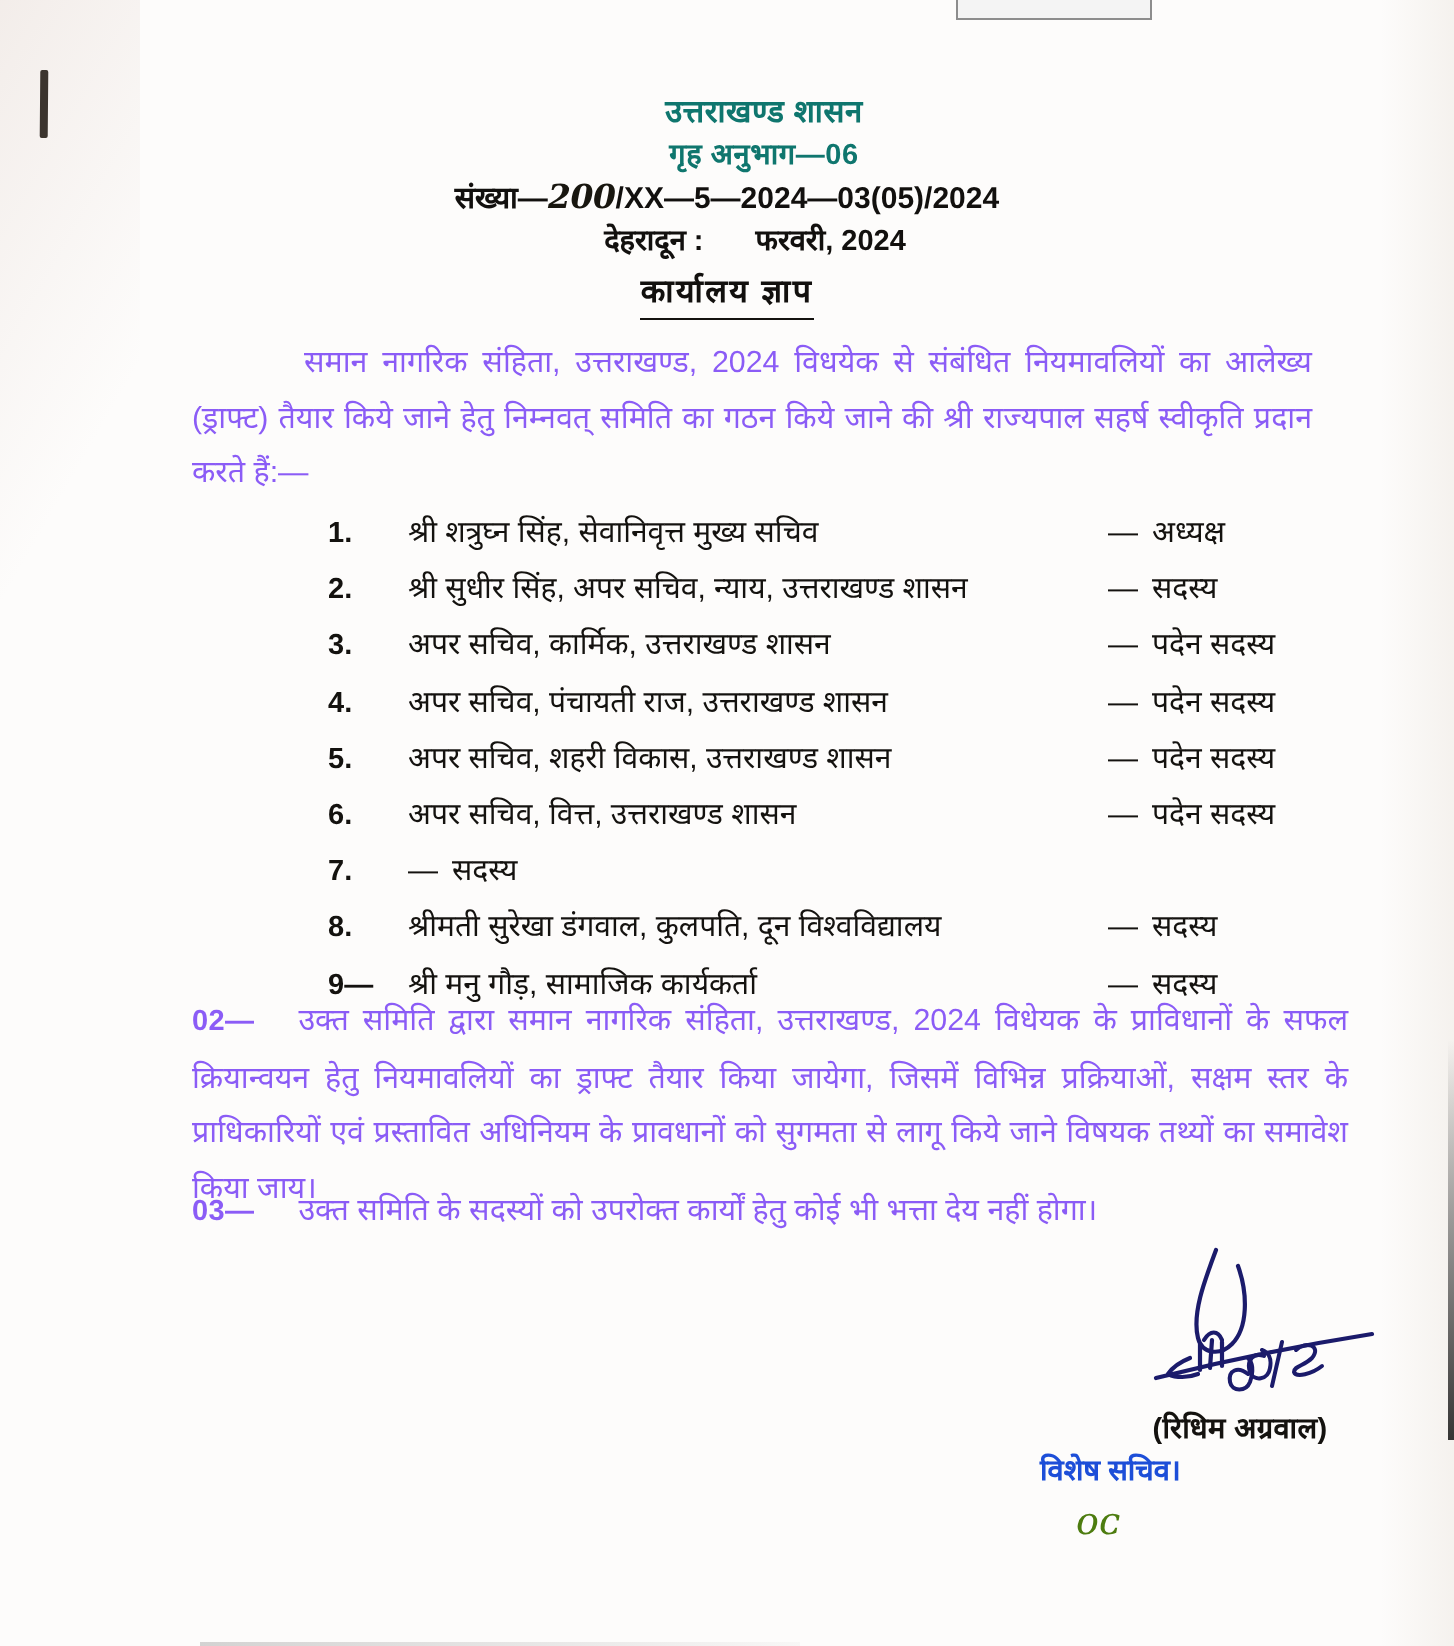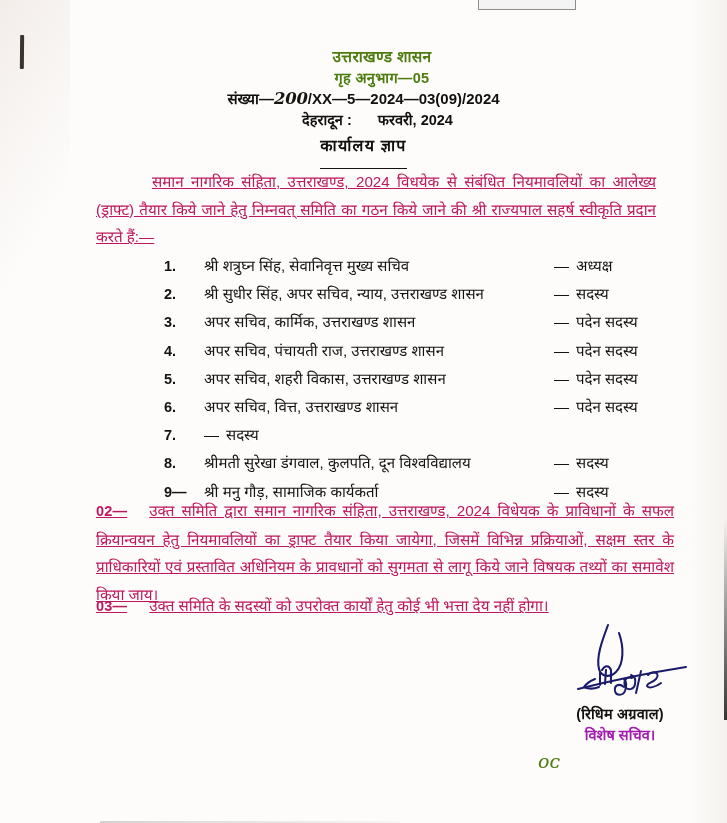--- a/index.html
+++ b/index.html
@@ -81,21 +81,21 @@
     left: 0;
     top: 47px;
     width: 727px;
     text-align: center;
   }
   .hdr-line {
     font-size: 15.5px;
     letter-spacing: 0.3px;
     line-height: 20.5px;
     font-weight: 700;
-    color: #4d7c0f;
+    color: #0f766e;
     padding-left: 37px;
   }
   .hdr-line.sub { font-size: 14.5px; font-weight: 700; }
   .hdr-number {
     font-size: 15px;
     font-weight: 700;
     line-height: 21px;
     white-space: nowrap;
   }
   .hand-num {
@@ -118,34 +118,33 @@
     position: absolute;
     left: 0;
     top: 134px;
     width: 727px;
     text-align: center;
   }
   .memo-title span {
     font-size: 16px;
     font-weight: 700;
     border-bottom: 1.6px solid #14120f;
-    padding-bottom: 14px;
+    padding-bottom: 4px;
     letter-spacing: 1.2px;
   }
 
   
   .para {
     position: absolute;
     font-size: 15.2px;
     line-height: 27.5px;
     text-align: justify;
     text-justify: inter-word;
     font-weight: 500;
-    color: #be185d;
-    text-decoration: underline;
+    color: #8b5cf6;
   }
   .para-intro {
     left: 96px;
     top: 168px;
     width: 560px;
     text-indent: 56px;
   }
 
   
   .member-list {
@@ -213,22 +212,22 @@
     margin-top: 2px;
     font-size: 14.5px;
     font-weight: 700;
     text-align: center;
     color: #14120f;
     letter-spacing: 0.2px;
   }
   .sig-desig {
     font-size: 14.5px;
     font-weight: 600;
-    text-align: center;
-    color: #a21caf;
+    text-align: left;
+    color: #1d4ed8;
     margin-top: 1px;
   }
   .sig-initial {
     margin-top: 6px;
     margin-left: 18px;
     font-family: "DejaVu Serif", serif;
     font-style: italic;
     font-size: 19px;
     color: #4d7c0f;
   }
@@ -241,23 +240,23 @@
   <div class="scan-tint-left"></div>
   <div class="scan-tint-right"></div>
   <div class="scan-edge-right"></div>
   <div class="scan-edge-bottom"></div>
   <div class="margin-mark"></div>
 
   <div class="top-chip"></div>
 
   <div class="header">
     <div class="hdr-line">उत्तराखण्ड शासन</div>
-    <div class="hdr-line sub">गृह अनुभाग—05</div>
+    <div class="hdr-line sub">गृह अनुभाग—06</div>
     <div class="hdr-number">
-      <span>संख्या—</span><span class="hand-num">200</span><span>/XX—5—2024—03(09)/2024</span>
+      <span>संख्या—</span><span class="hand-num">200</span><span>/XX—5—2024—03(05)/2024</span>
     </div>
     <div class="hdr-date">
       <span>देहरादून :</span><span class="gap"></span><span>फरवरी, 2024</span>
     </div>
   </div>
 
   <div class="memo-title">
     <span>कार्यालय ज्ञाप</span>
   </div>
 

